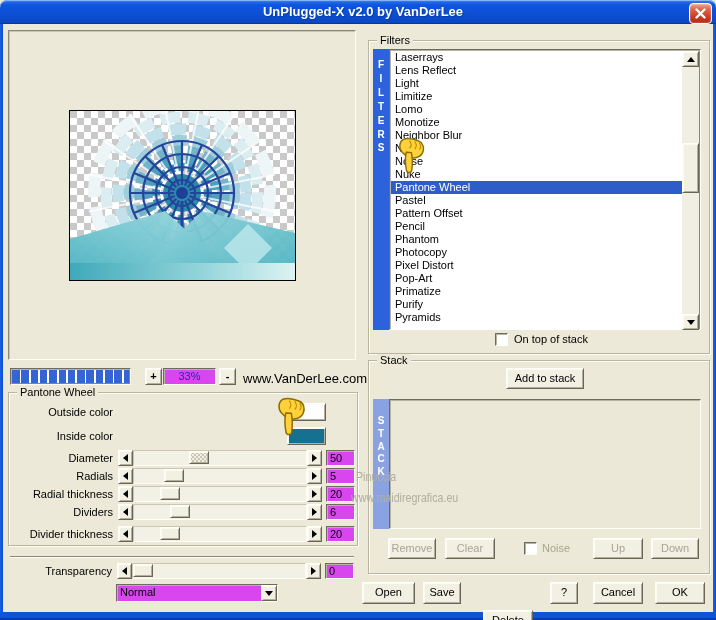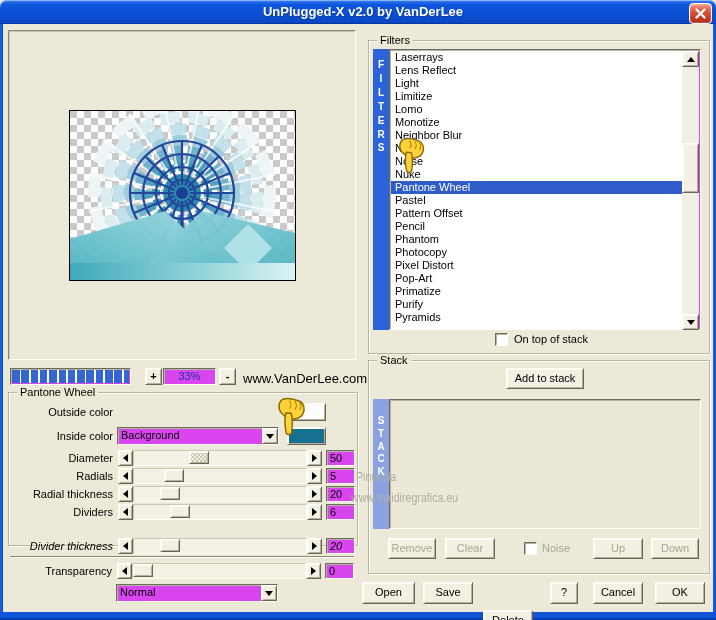--- a/index.html
+++ b/index.html
@@ -209,27 +209,20 @@
 
   <div class="group" style="left:8px;top:392px;width:348px;height:152px;">
     <span class="glabel">Pantone Wheel</span>
     <div id="color-rows">
         <div class="crow" style="top: 10px;">
           <span class="clabel">Outside color</span>
           <span class="cswatch raised" style="background:#ffffff"></span>
         </div>
         <div class="crow" style="top: 34px;">
           <span class="clabel">Inside color</span>
-          <span class="combo" style="left:108px;width:162px;">
-            <span class="cfield sunken"></span>
-            <span class="ctext">Background</span>
-            <span class="cbtn raised">
-              <i class="td"></i>
-            </span>
-          </span>
           <span class="cswatch raised" style="background:#15718f"></span>
         </div>
       </div>
     <div id="slider-rows">
         <div class="srow" style="top: 56px;">
           <span class="slabel">Diameter</span>
           <span class="sbtn dec raised">
             <i class="tl"></i>
           </span>
           <span class="strack">
@@ -272,21 +265,21 @@
             <i class="tl"></i>
           </span>
           <span class="strack">
             <span class="sthumb raised" style="left:36px"></span>
           </span>
           <span class="sbtn inc raised">
             <i class="tr"></i>
           </span>
           <span class="sval sunken">6</span>
         </div>
-        <div class="srow" style="top: 144px; font-style: italic;">
+        <div class="srow" style="top: 132px;">
           <span class="slabel">Divider thickness</span>
           <span class="sbtn dec raised">
             <i class="tl"></i>
           </span>
           <span class="strack">
             <span class="sthumb raised" style="left:26px"></span>
           </span>
           <span class="sbtn inc raised">
             <i class="tr"></i>
           </span>
@@ -384,21 +377,21 @@
     <div class="checkbox" style="left:155px;top:181px;"></div>
     <span class="dlabel dis" style="left:173px;top:181px;">Noise</span>
     <div class="btn raised disabled" style="left:224px;top:177px;width:50px;height:21px;">Up</div>
     <div class="btn raised disabled" style="left:282px;top:177px;width:48px;height:21px;">Down</div>
   </div>
 
   <div class="watermark" style="left:356px;top:469px;">Pinuccia</div>
   <div class="watermark" style="left:351px;top:490px;">www.maidiregrafica.eu</div>
 
   <div class="btn raised" style="left:362px;top:582px;width:53px;height:22px;">Open</div>
-  <div class="btn raised" style="left:423px;top:582px;width:50px;height:22px;">Save</div>
+  <div class="btn raised" style="left:423px;top:582px;width:38px;height:22px;">Save</div>
   <div class="btn raised" style="left:483px;top:582px;width:50px;height:20px;margin-top:28px;">Delete</div>
   <div class="btn raised" style="left:550px;top:582px;width:28px;height:22px;">?</div>
   <div class="btn raised" style="left:593px;top:582px;width:50px;height:22px;">Cancel</div>
   <div class="btn raised" style="left:655px;top:582px;width:50px;height:22px;">OK</div>
 
   <div class="hand" style="left:396px;top:137px;">
     <svg width="34" height="40" viewBox="0 0 16 20">
       <g fill="#ffd23c" stroke="#8a6d00" stroke-width="0.7" stroke-linejoin="round">
         <path d="M3.2 1.2 C1.2 2.2 0.8 5.5 2.4 7.4 L4.4 9.4 C7 11.4 11.6 10.6 12.8 7.8 C13.8 5.4 13 2.8 10.8 2 C8.4 1 5.4 0.4 3.2 1.2 Z"></path>
         <path d="M4.6 7.6 C4.1 10 4.1 13.4 4.7 16.6 C5 18.2 7.2 18.2 7.4 16.6 C7.8 13.4 7.7 10.2 7.2 7.8 Z"></path>

